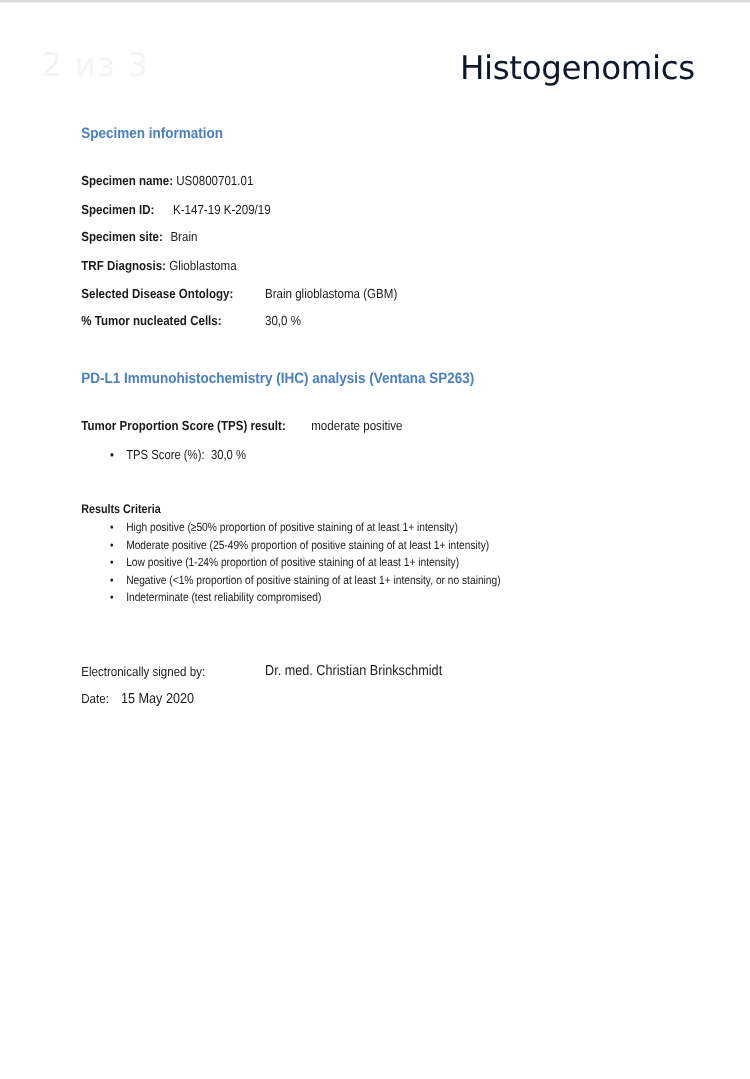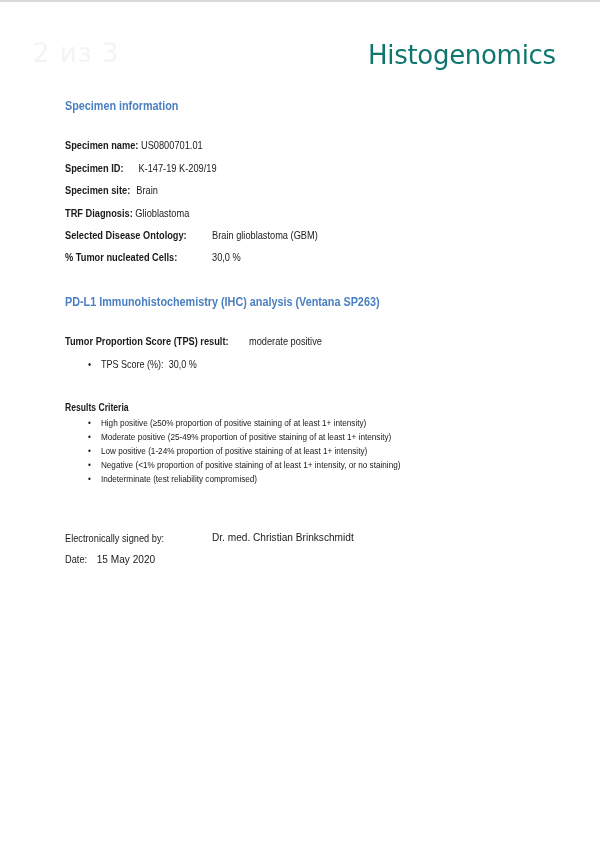--- a/index.html
+++ b/index.html
@@ -6,21 +6,21 @@
     body {
       width: 600px; height: 863px; background: #ffffff; position: relative; overflow: hidden;
       font-family: "Liberation Sans", sans-serif; color: #1a1a1a;
     }
     .top-border { position: absolute; left: 0; top: 0; width: 600px; height: 2px; background: #d9d9d9; }
     .page-counter {
       position: absolute; left: 33px; top: 38px; font-size: 26px; color: #f4f4f4;
       font-family: "DejaVu Sans", sans-serif; letter-spacing: 1px;
     }
     .brand {
-      position: absolute; left: 368px; top: 40px; font-size: 26px; color: #0f766e;
+      position: absolute; left: 368px; top: 40px; font-size: 26px; color: #0f172a;
       font-family: "DejaVu Sans", sans-serif; letter-spacing: -0.3px; text-align: center;
     }
     .section-title {
       position: absolute; left: 65px; font-size: 12px; font-weight: bold; color: #4a7fc1;
       transform: scaleX(0.9); transform-origin: left center; white-space: nowrap;
     }
     .row { position: absolute; left: 65px; font-size: 10.5px; white-space: nowrap; transform: scaleX(0.88); transform-origin: left center; }
     .row .lbl { font-weight: bold; }
     .val-abs { position: absolute; font-size: 10.5px; white-space: nowrap; transform: scaleX(0.88); transform-origin: left center; }
     .bullet-list { position: absolute; left: 88px; margin: 0; padding: 0; list-style: none; }

